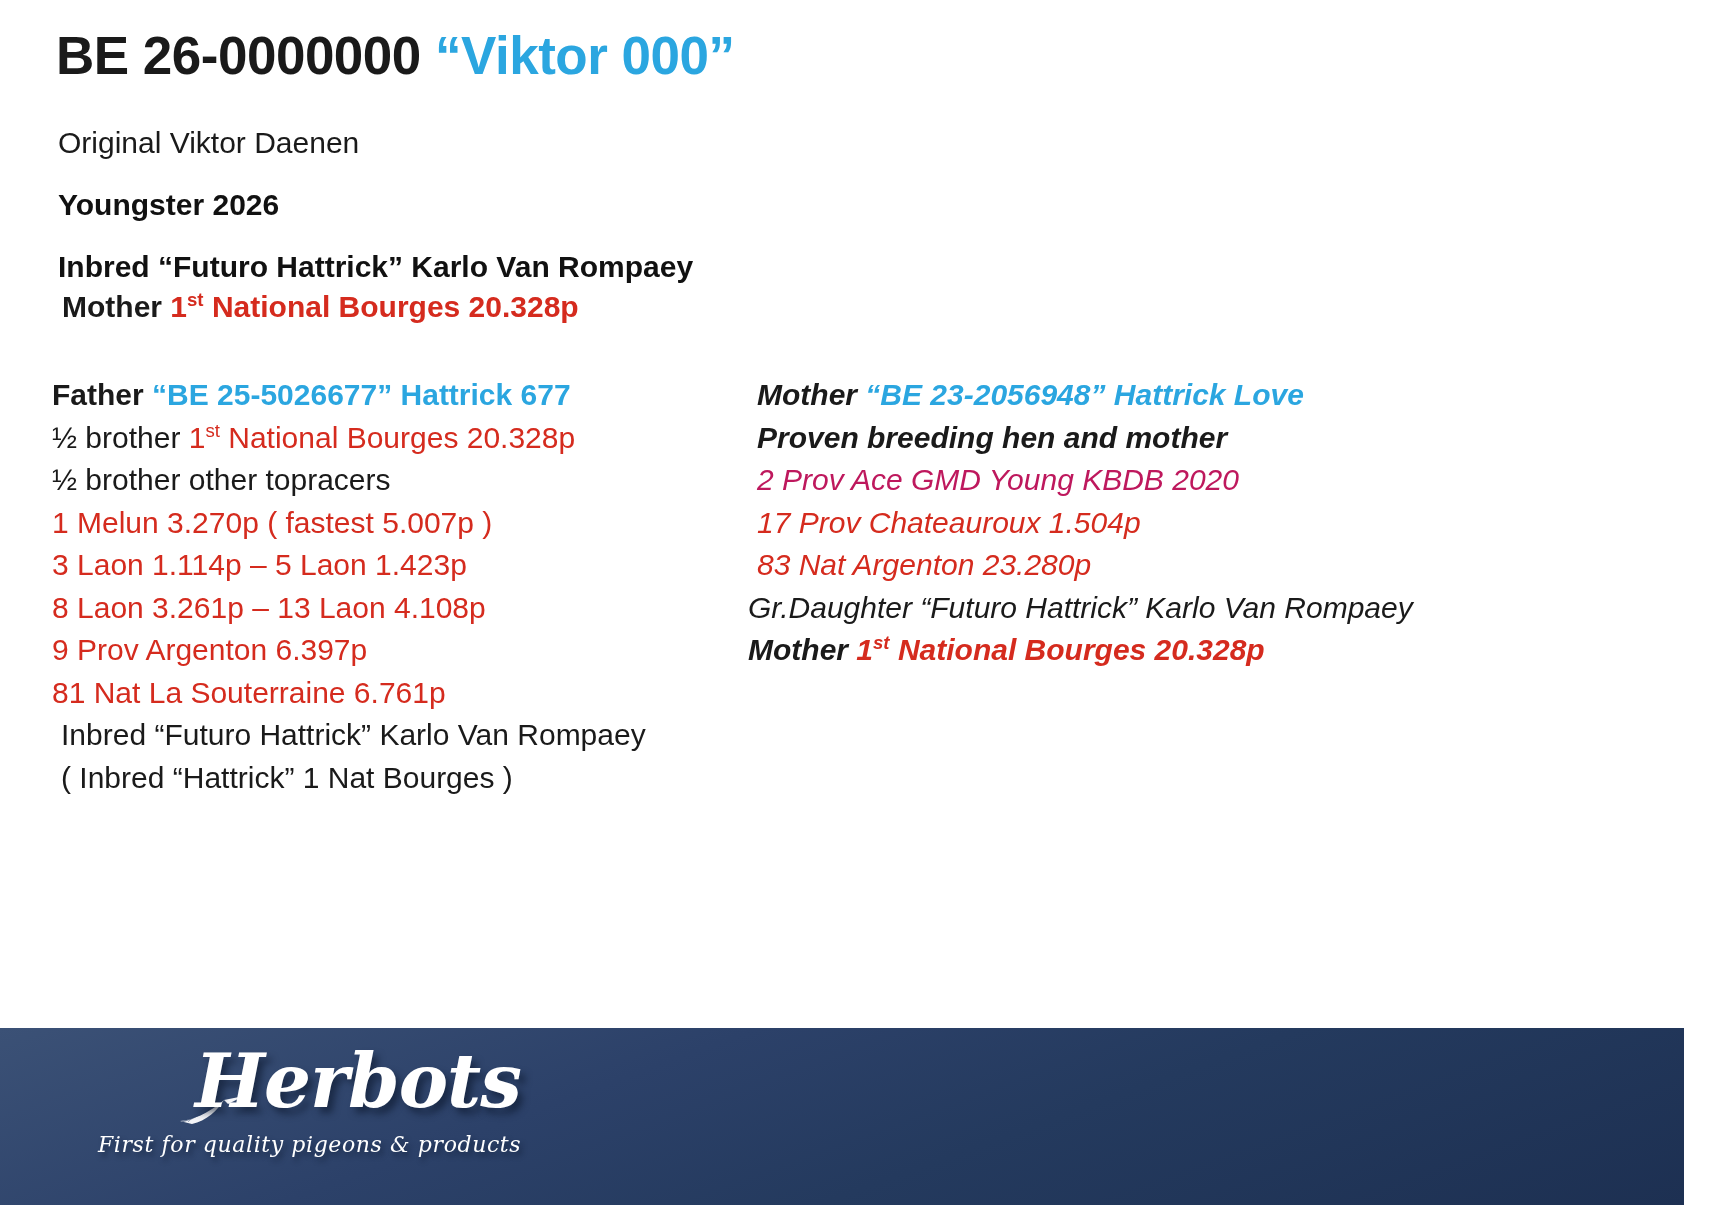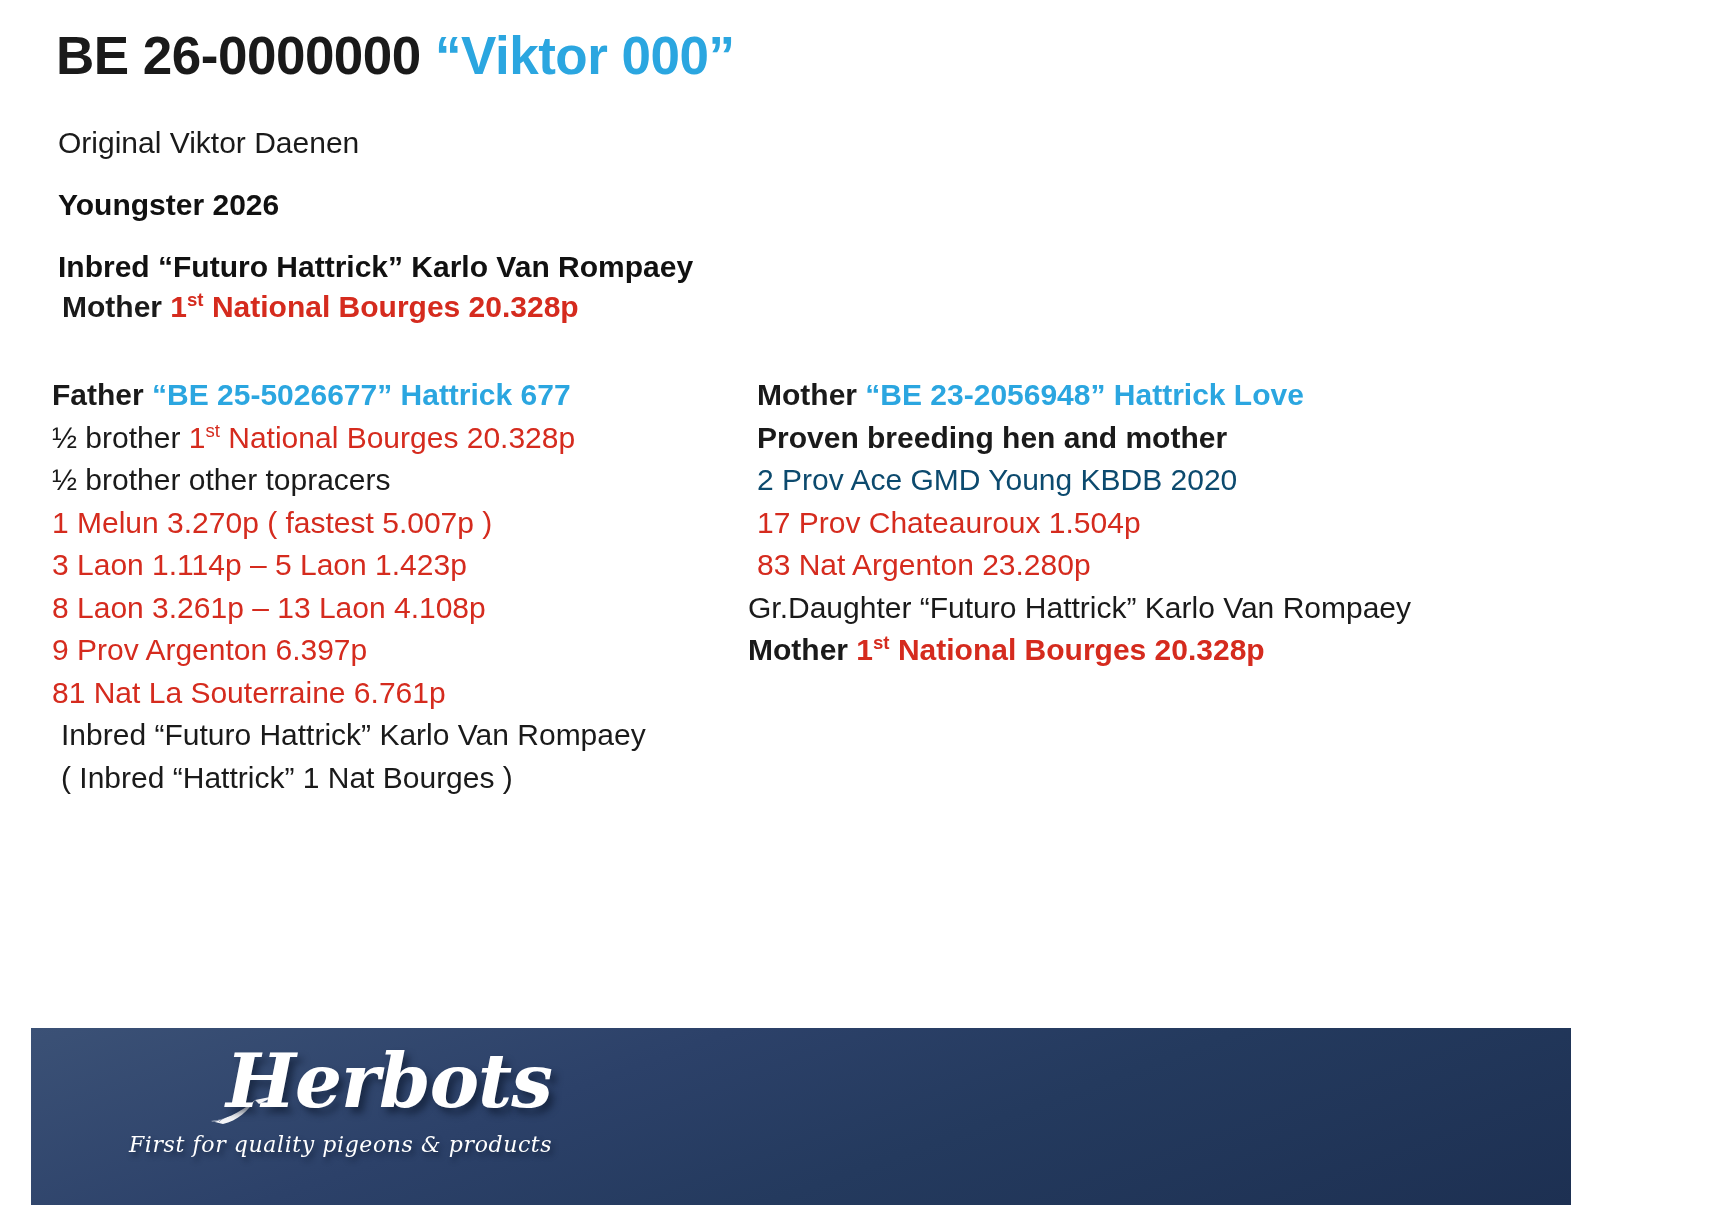--- a/index.html
+++ b/index.html
@@ -75,54 +75,53 @@
     font-weight: bold;
     white-space: nowrap;
   }
 
   
   .col {
     position: absolute;
     top: 374px;
   }
   .col-left  { left: 52px;  width: 700px; }
-  .col-right { left: 748px; width: 900px; }
+  .col-right { left: 748px; width: 900px; font-style: italic; }
 
   .col .row {
     font-size: 30px;
     line-height: 42.5px;
     white-space: nowrap;
     color: #1a1a1a;
   }
 
   
   .blk  { color: #1a1a1a; }
   .red  { color: #D52B1E; }
   .blue { color: #2BA6E0; }
-  .grn  { color: #0c4a6e; }
+  .grn  { color: #be185d; }
   .b    { font-weight: bold; }
   .n    { font-weight: normal; }
   .ind  { padding-left: 9px; }
 
   sup {
     font-size: 0.62em;
     vertical-align: super;
     line-height: 0;
   }
 
   
   .footer {
     position: absolute;
     left: 0;
     top: 1028px;
-    width: 1540px;
+    width: 1684px;
     height: 177px;
     background: linear-gradient(160deg, #3b5176 0%, #2c4169 35%, #243a5e 60%, #1d3052 100%);
     overflow: hidden;
-    margin-left: 31px;
   }
   .footer-inner {
     position: absolute;
     left: 90px;
     top: 0;
     width: 520px;
     height: 177px;
   }
   .logo-word {
     position: absolute;

